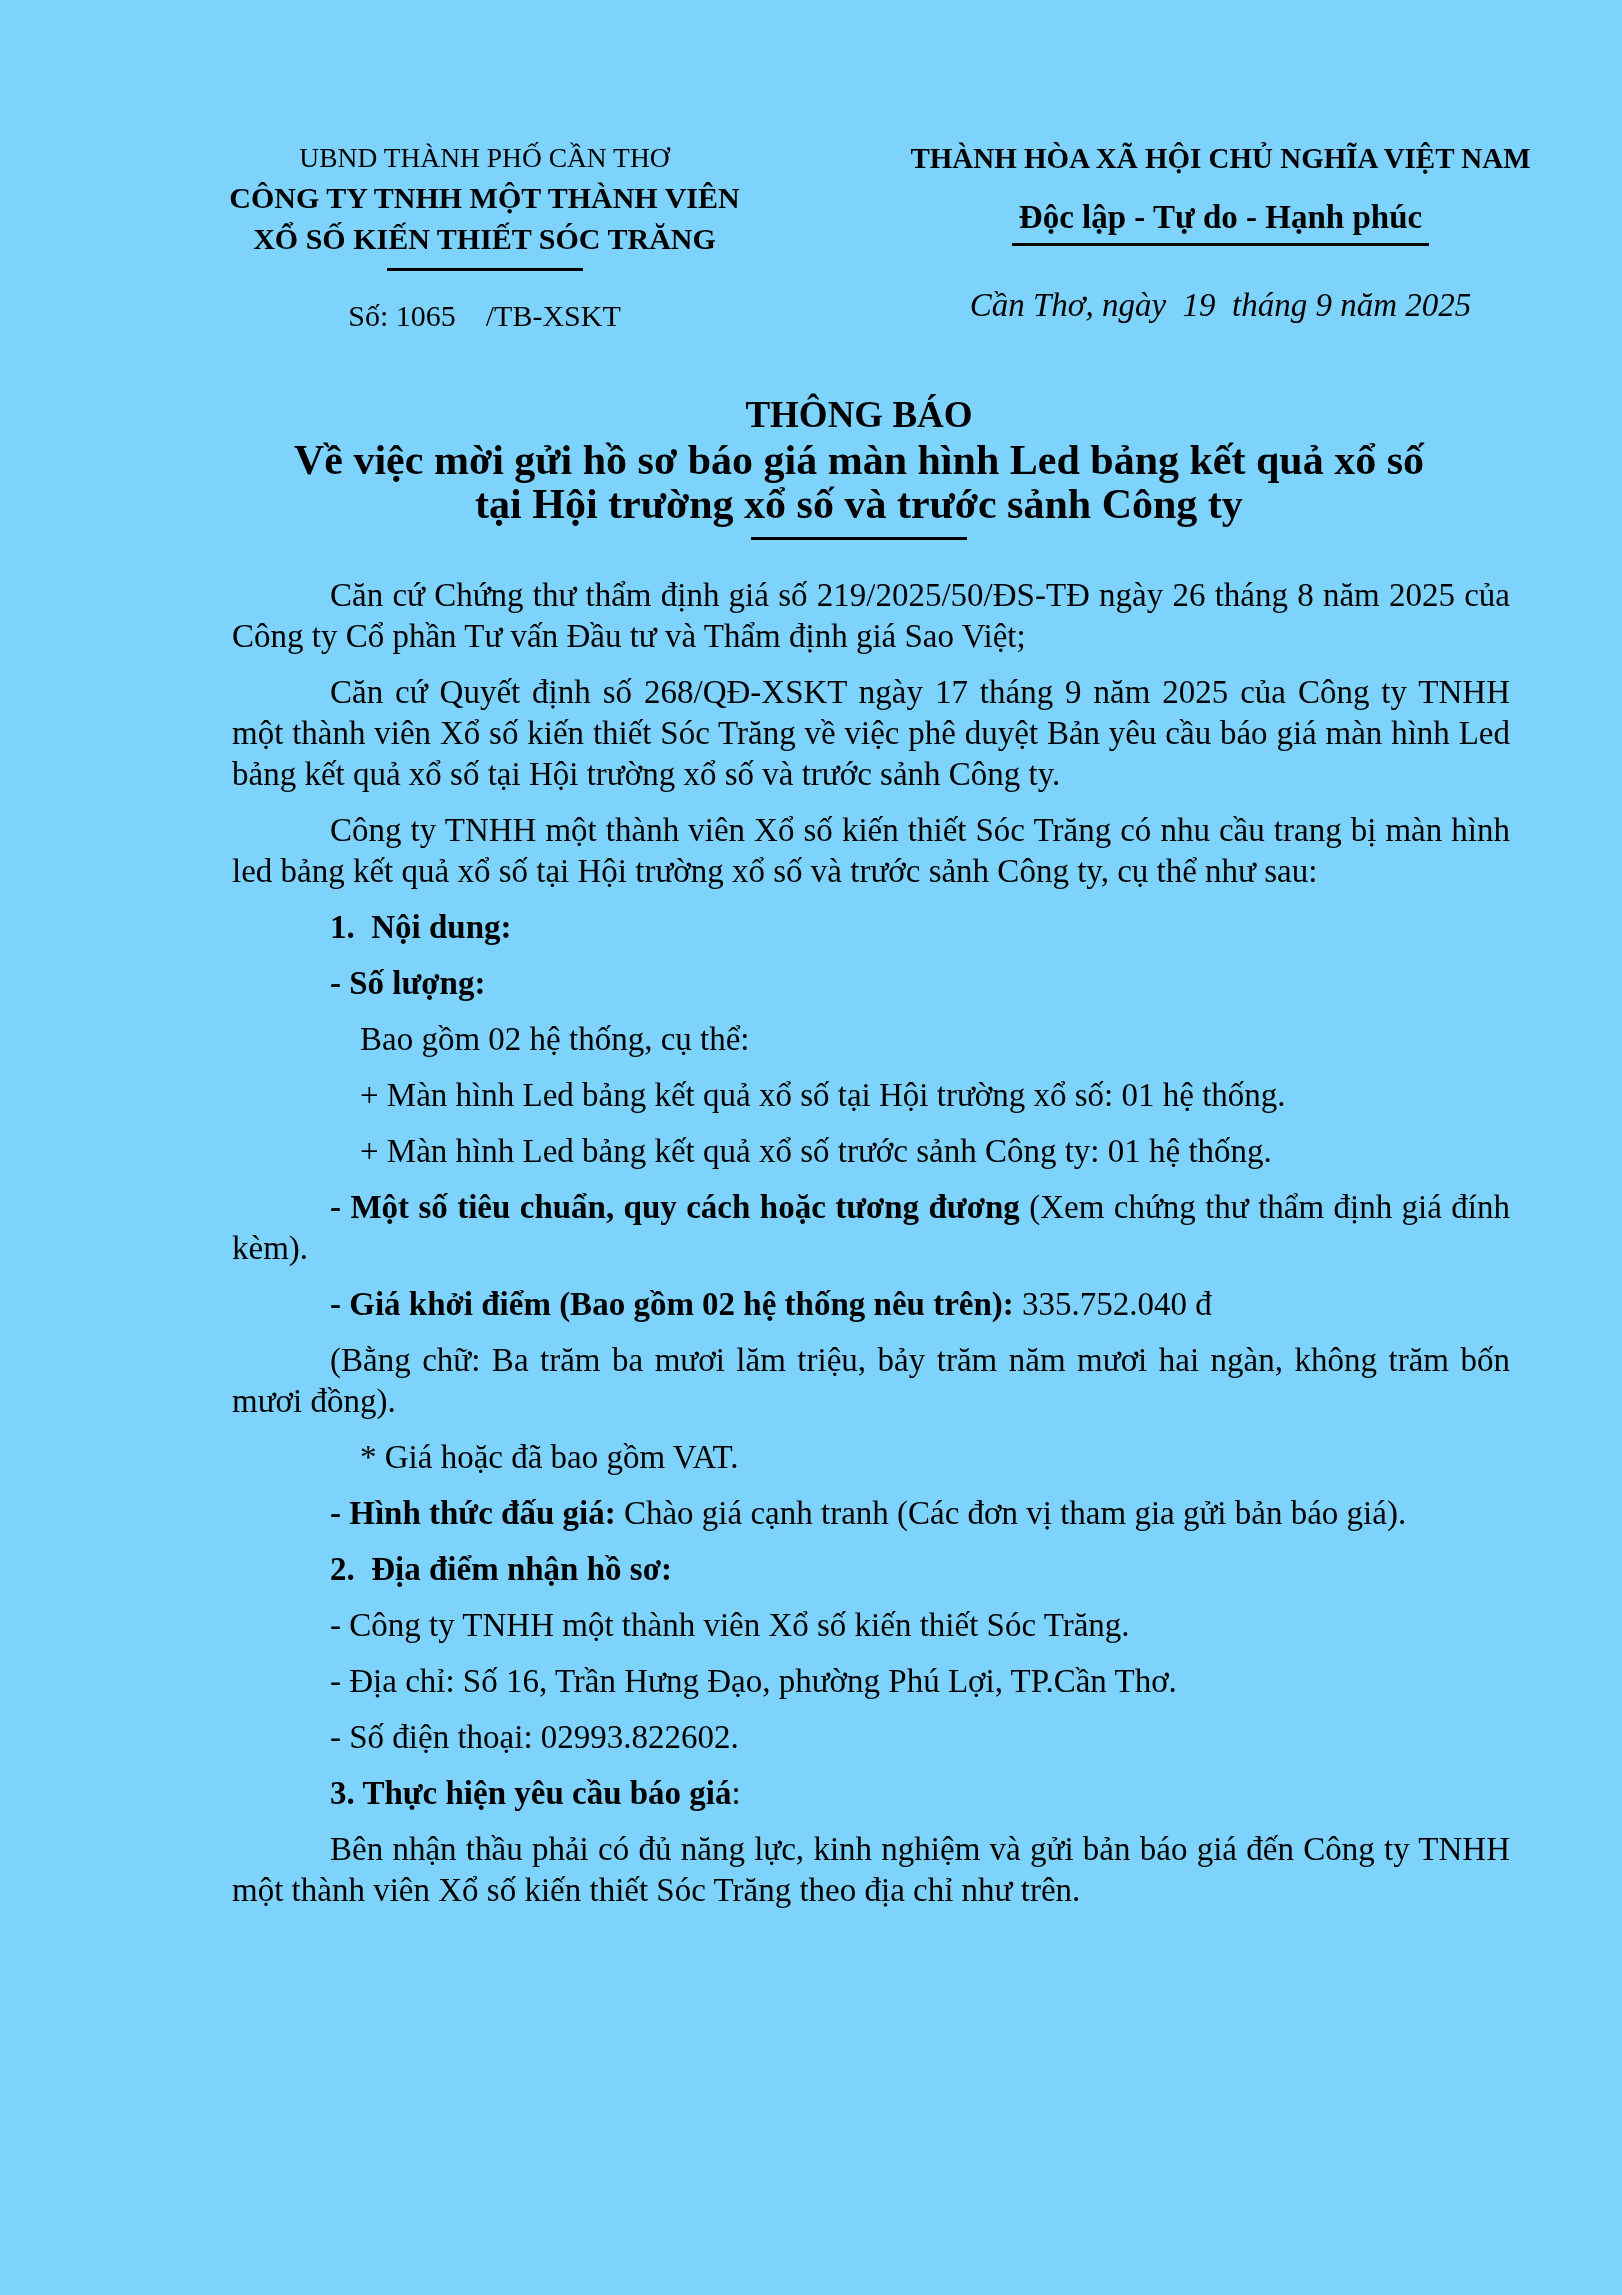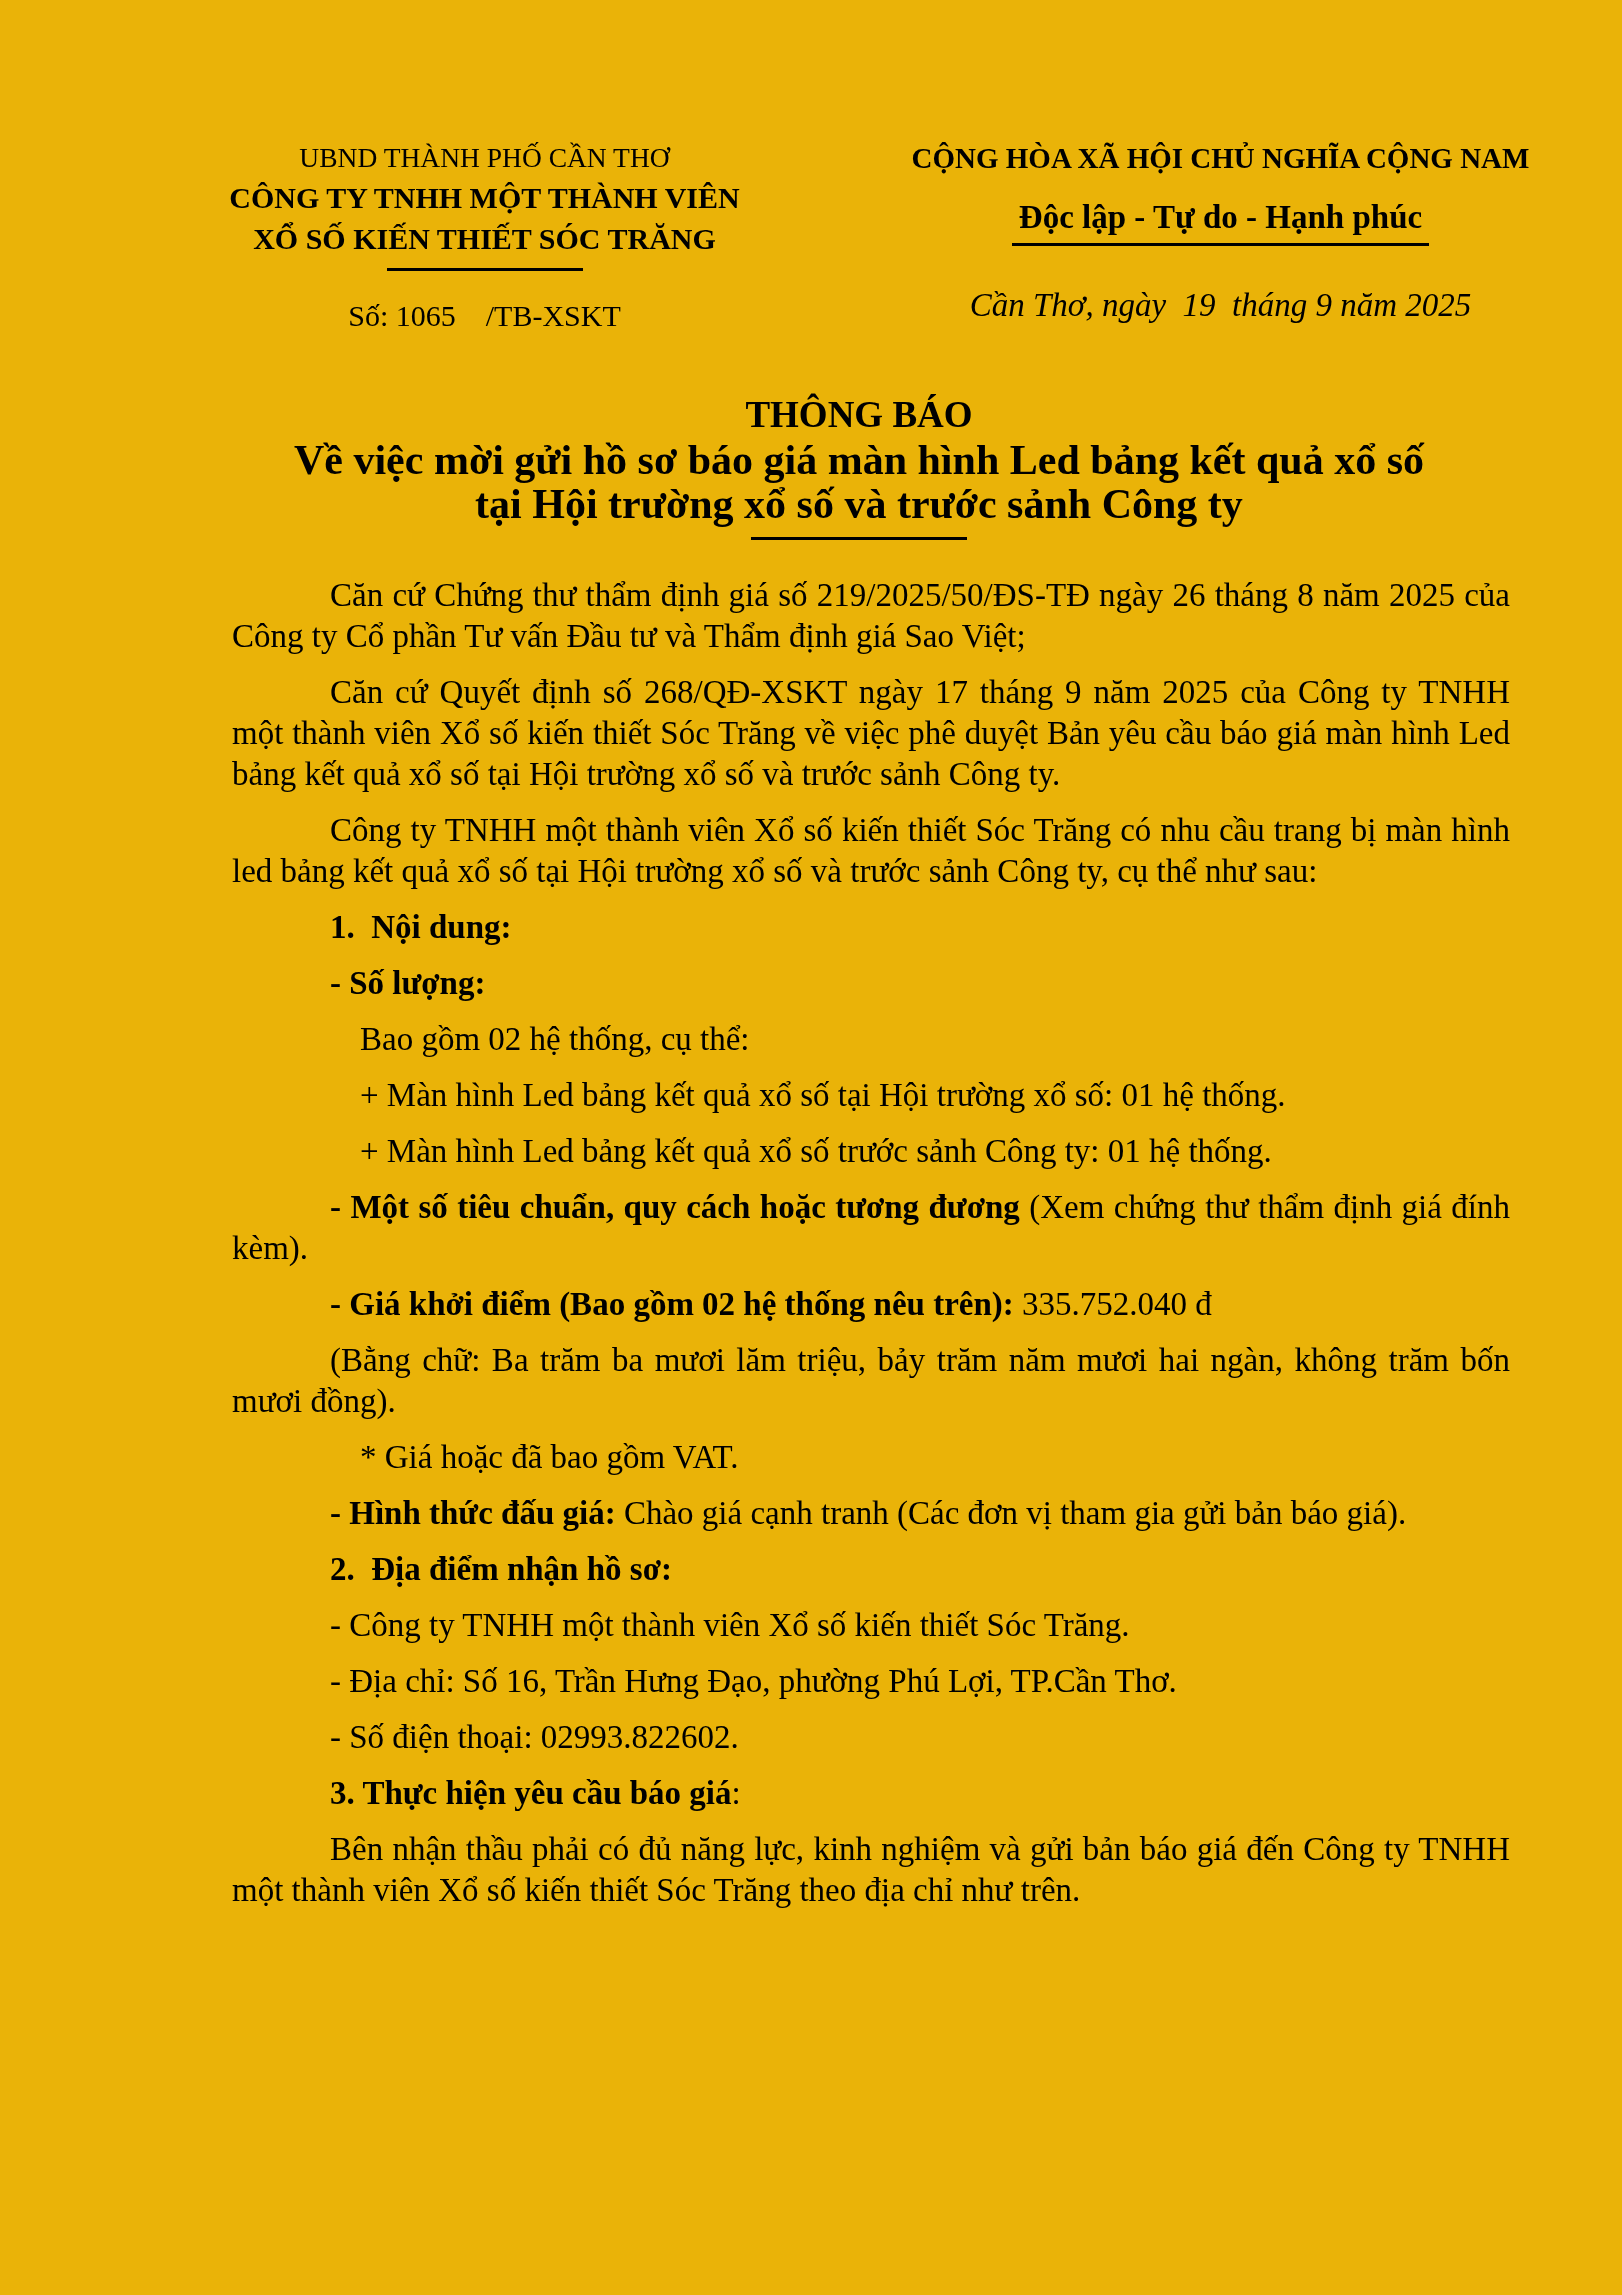--- a/index.html
+++ b/index.html
@@ -1,20 +1,20 @@
 <!DOCTYPE html>
 <html style="font-size:10.5px"><head>
 <meta charset="utf-8">
 <style>
   html, body { margin: 0; padding: 0; background: #777; }
   .page {
     width: 1623px;
     height: 2295px;
     margin: 0 auto;
-    background: #eab308;
+    background: #7dd3fc;
     color: #000000;
     font-family: "Liberation Serif", "DejaVu Serif", serif;
     position: relative;
     overflow: hidden;
   }
   
   .header-row {
     display: flex;
     padding: 139px 0 0 105px;
   }
@@ -88,21 +88,21 @@
 
     <div class="col-issuer">
       <div class="issuer-authority">UBND THÀNH PHỐ CẦN THƠ</div>
       <div class="issuer-company">CÔNG TY TNHH MỘT THÀNH VIÊN</div>
       <div class="issuer-company">XỔ SỐ KIẾN THIẾT SÓC TRĂNG</div>
       <div class="rule-issuer"></div>
       <div class="doc-number">Số: 1065    /TB-XSKT</div>
     </div>
 
     <div class="col-national">
-      <div class="nat-line1">CỘNG HÒA XÃ HỘI CHỦ NGHĨA CỘNG NAM</div>
+      <div class="nat-line1">THÀNH HÒA XÃ HỘI CHỦ NGHĨA VIỆT NAM</div>
       <div>
         <span class="nat-line2">Độc lập - Tự do - Hạnh phúc</span>
       </div>
       <div class="date-line">Cần Thơ, ngày  19  tháng 9 năm 2025</div>
     </div>
 
   </div>
 
   <div class="title-block">
     <div class="doc-title">THÔNG BÁO</div>

